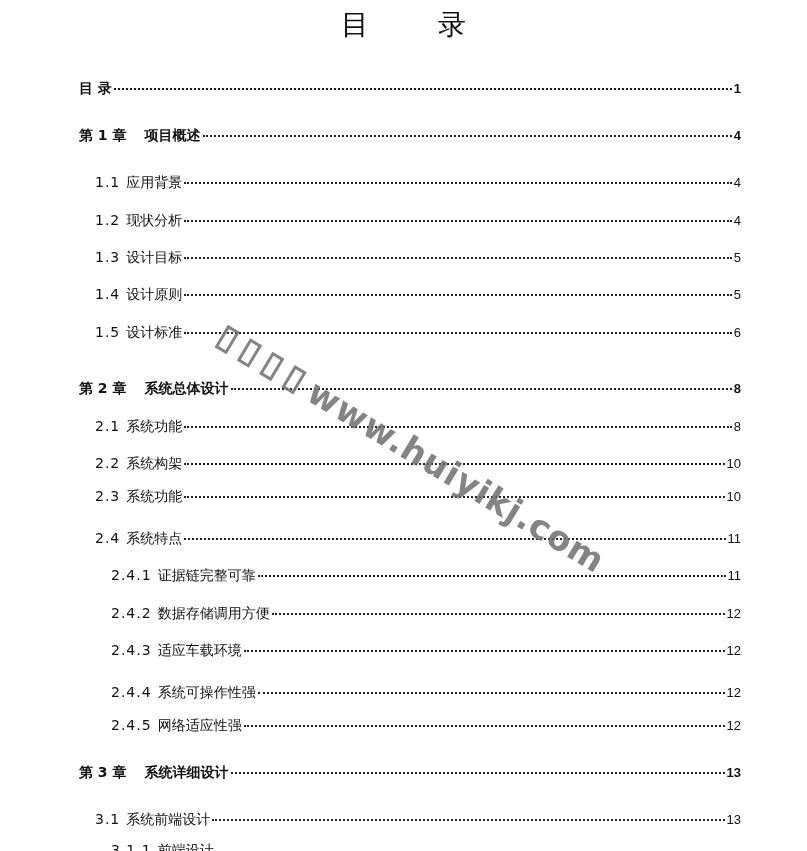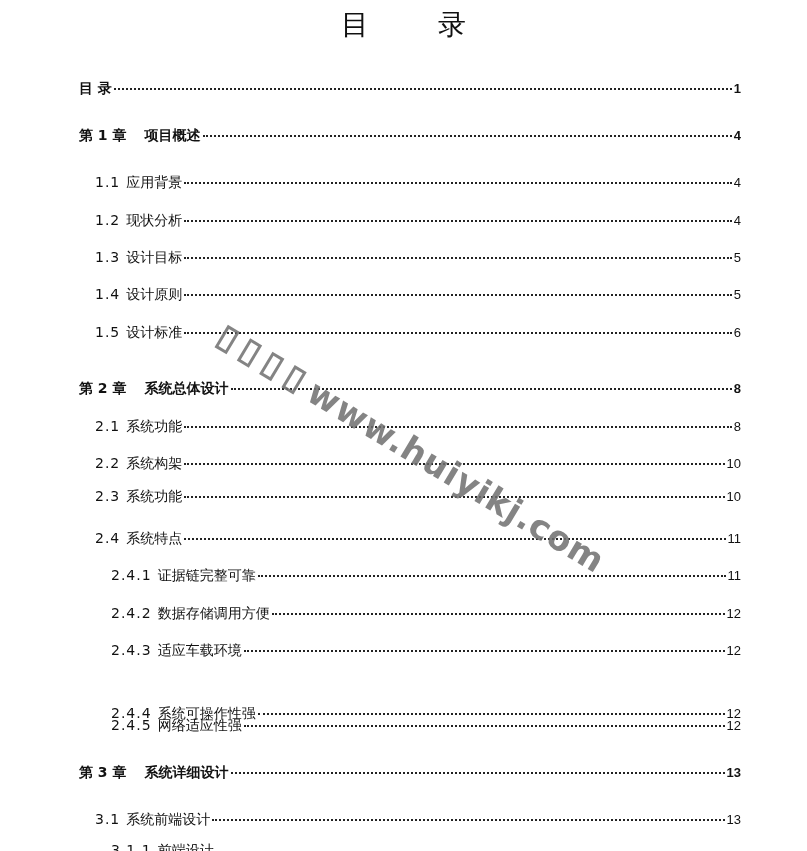--- a/index.html
+++ b/index.html
@@ -130,21 +130,21 @@
   <span class="label">数据存储调用方便</span>
   <span class="leader"></span>
   <span class="page">12</span>
 </div>
 <div class="toc-row lvl2" style="top:640px">
   <span class="num">2.4.3</span>
   <span class="label">适应车载环境</span>
   <span class="leader"></span>
   <span class="page">12</span>
 </div>
-<div class="toc-row lvl2" style="top:703px">
+<div class="toc-row lvl2" style="top:682px">
   <span class="num">2.4.4</span>
   <span class="label">系统可操作性强</span>
   <span class="leader"></span>
   <span class="page">12</span>
 </div>
 <div class="toc-row lvl2" style="top:715px">
   <span class="num">2.4.5</span>
   <span class="label">网络适应性强</span>
   <span class="leader"></span>
   <span class="page">12</span>

